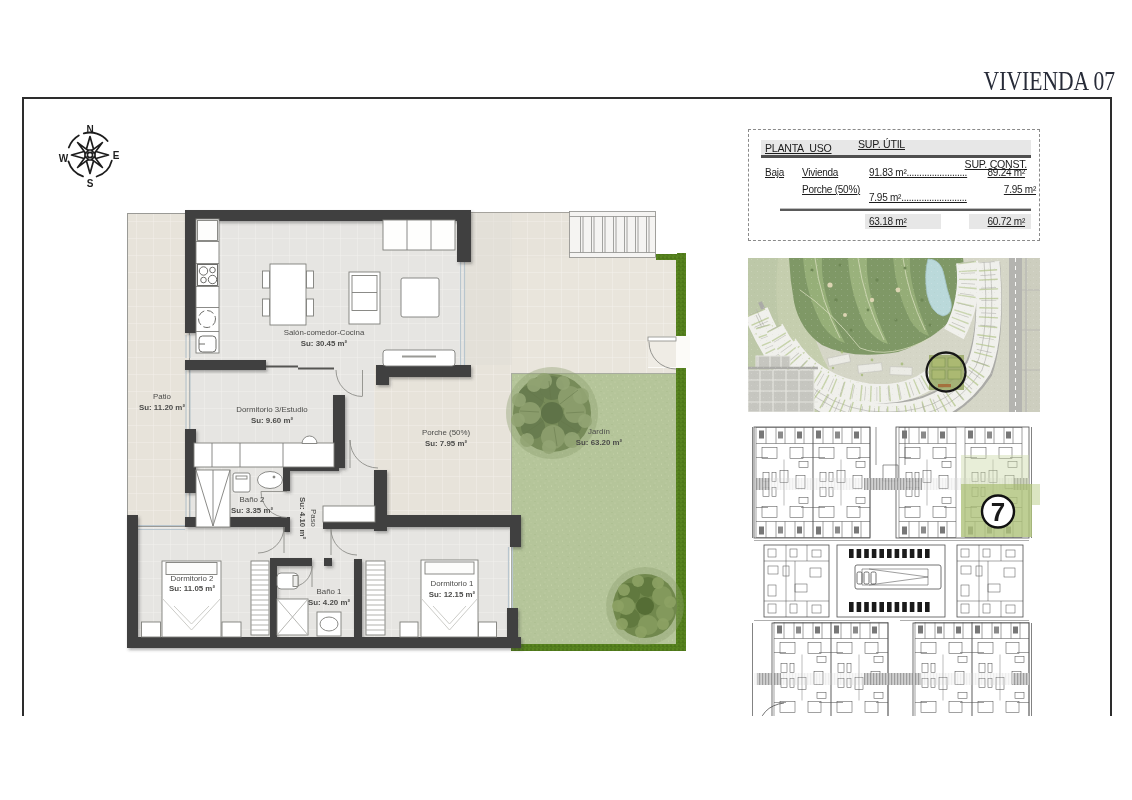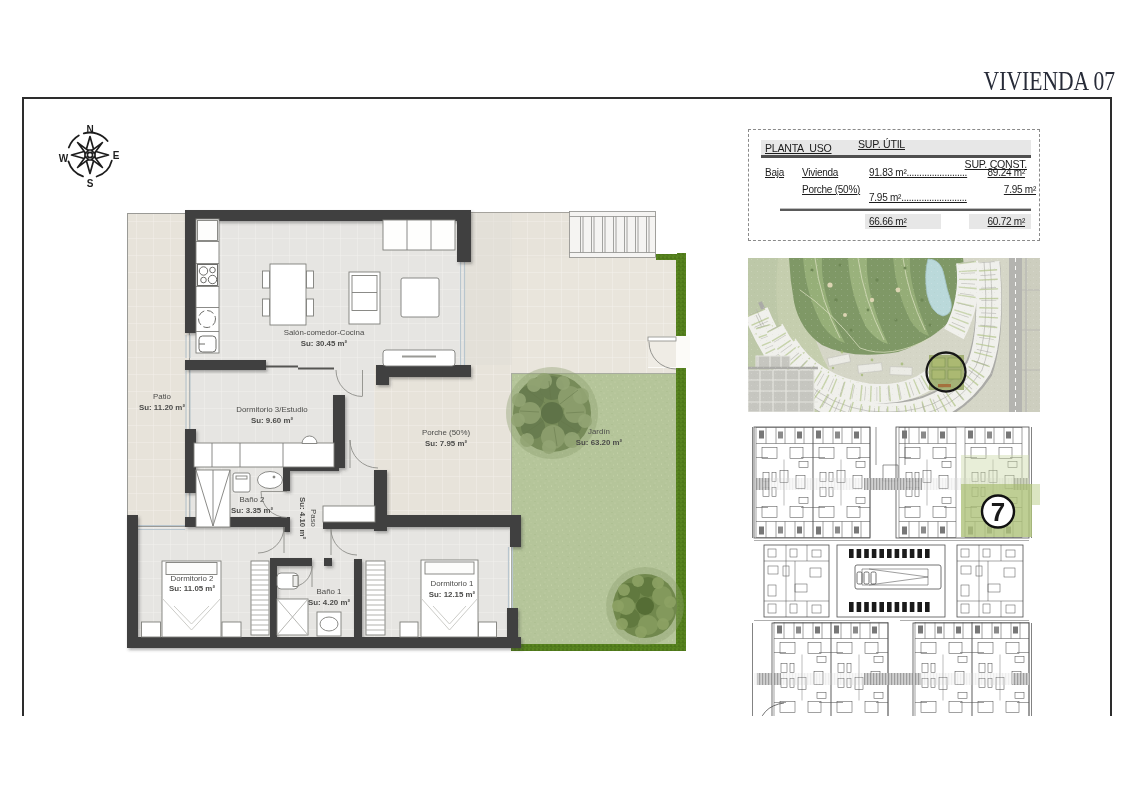--- a/index.html
+++ b/index.html
@@ -35,21 +35,21 @@
 
 <span style="left:802px;top:184px;">Porche (50%)</span>
 <span style="left:869px;top:172px;margin-top:20px;">7.95 m²..........................</span>
 <span style="right:96px;top:184px;">7.95 m²</span>
 
 <div class="abs" style="left:780px;top:208px;width:251px;height:1px;background:#bdbdbd;"></div>
 <div class="abs" style="left:780px;top:209px;width:251px;height:2px;background:#5a5a5a;"></div>
 
 <div class="abs" style="left:865px;top:214px;width:76px;height:15px;background:#e7e7e7;"></div>
 <div class="abs" style="left:969px;top:214px;width:62px;height:15px;background:#e7e7e7;"></div>
-<span style="left:869px;top:216px;">66.66 m²</span>
+<span style="left:869px;top:216px;">63.18 m²</span>
 <span style="right:107px;top:216px;">60.72 m²</span>
 </div>
 
 <div class="abs" style="left:55px;top:754px;width:390px;height:3px;background:#8cb6b9;"></div>
 
 <div class="abs" style="left:686px;top:754px;width:424px;height:3px;background:#8cb6b9;"></div>
 <svg class="abs" style="left:0;top:0;" width="1132" height="800" viewBox="0 0 1132 800">
 <defs>
 <pattern id="tGray" width="17" height="17" patternUnits="userSpaceOnUse">
   <rect width="17" height="17" fill="#e6e5e2"></rect>

